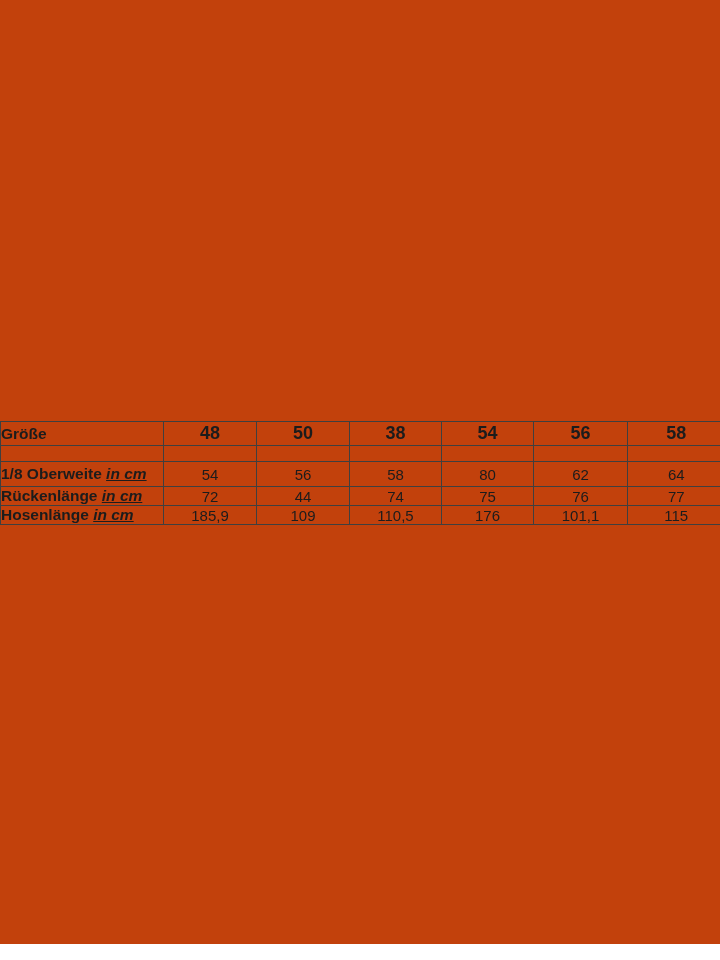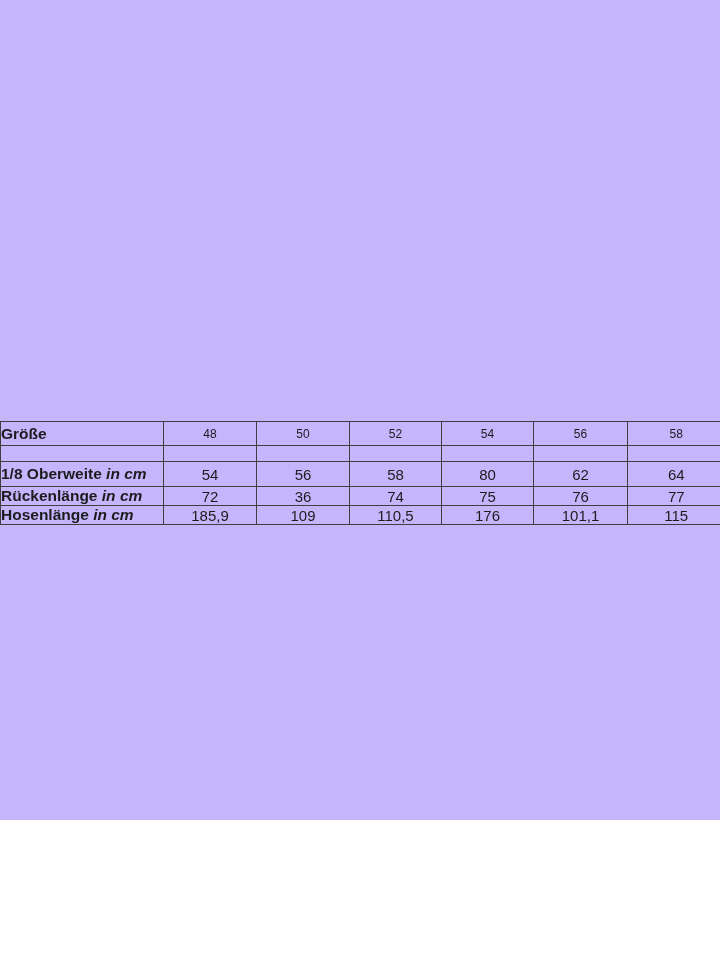--- a/index.html
+++ b/index.html
@@ -7,22 +7,22 @@
     width: 720px;
     height: 960px;
     background: #ffffff;
     overflow: hidden;
     position: relative;
     font-family: "Liberation Sans", sans-serif;
   }
   .canvas {
     position: absolute;
     top: 0; left: 0;
-    width: 720px; height: 820px;
-    background: #c4b5fd;
+    width: 720px; height: 944px;
+    background: #c2410c;
   }
   table.size-table {
     position: absolute;
     top: 421px;
     left: 0;
     width: 724px;            
     table-layout: fixed;
     border-collapse: collapse;
     color: #1c1c1c;
   }
@@ -43,29 +43,29 @@
   tr.row-oberweite{ height: 25px; }
   tr.row-ruecken  { height: 19px; }
   tr.row-hosen    { height: 18px; }
   .label-cell {
     text-align: left;
     padding-left: 5px;
     font-weight: bold;
     font-size: 15.5px;
   }
   .size-cell {
-    font-weight: normal;
-    font-size: 12px;
+    font-weight: bold;
+    font-size: 18px;
   }
   .val-cell {
     text-align: center;
     font-weight: normal;
     font-size: 15px;
   }
-  .unit { font-style: italic; }
+  .unit { font-style: italic; text-decoration: underline; }
 </style>
 </head>
 <body>
 
 <div class="canvas">
 
   <table class="size-table">
     <colgroup>
       <col style="width:163px">
       <col style="width:93px">
@@ -74,21 +74,21 @@
       <col style="width:92px">
       <col style="width:94px">
       <col style="width:97px">
     </colgroup>
 
     <tbody>
         <tr class="row-header">
       <th class="label-cell">Größe</th>
       <th class="size-cell">48</th>
       <th class="size-cell">50</th>
-      <th class="size-cell">52</th>
+      <th class="size-cell">38</th>
       <th class="size-cell">54</th>
       <th class="size-cell">56</th>
       <th class="size-cell">58</th>
     </tr>
 
     <tr class="row-spacer">
       <td></td>
       <td></td>
       <td></td>
       <td></td>
@@ -103,21 +103,21 @@
       <td class="val-cell">56</td>
       <td class="val-cell">58</td>
       <td class="val-cell">80</td>
       <td class="val-cell">62</td>
       <td class="val-cell">64</td>
     </tr>
 
     <tr class="row-ruecken">
       <td class="label-cell"><span>Rückenlänge</span> <span class="unit">in cm</span></td>
       <td class="val-cell">72</td>
-      <td class="val-cell">36</td>
+      <td class="val-cell">44</td>
       <td class="val-cell">74</td>
       <td class="val-cell">75</td>
       <td class="val-cell">76</td>
       <td class="val-cell">77</td>
     </tr>
 
     <tr class="row-hosen">
       <td class="label-cell"><span>Hosenlänge</span> <span class="unit">in cm</span></td>
       <td class="val-cell">185,9</td>
       <td class="val-cell">109</td>

